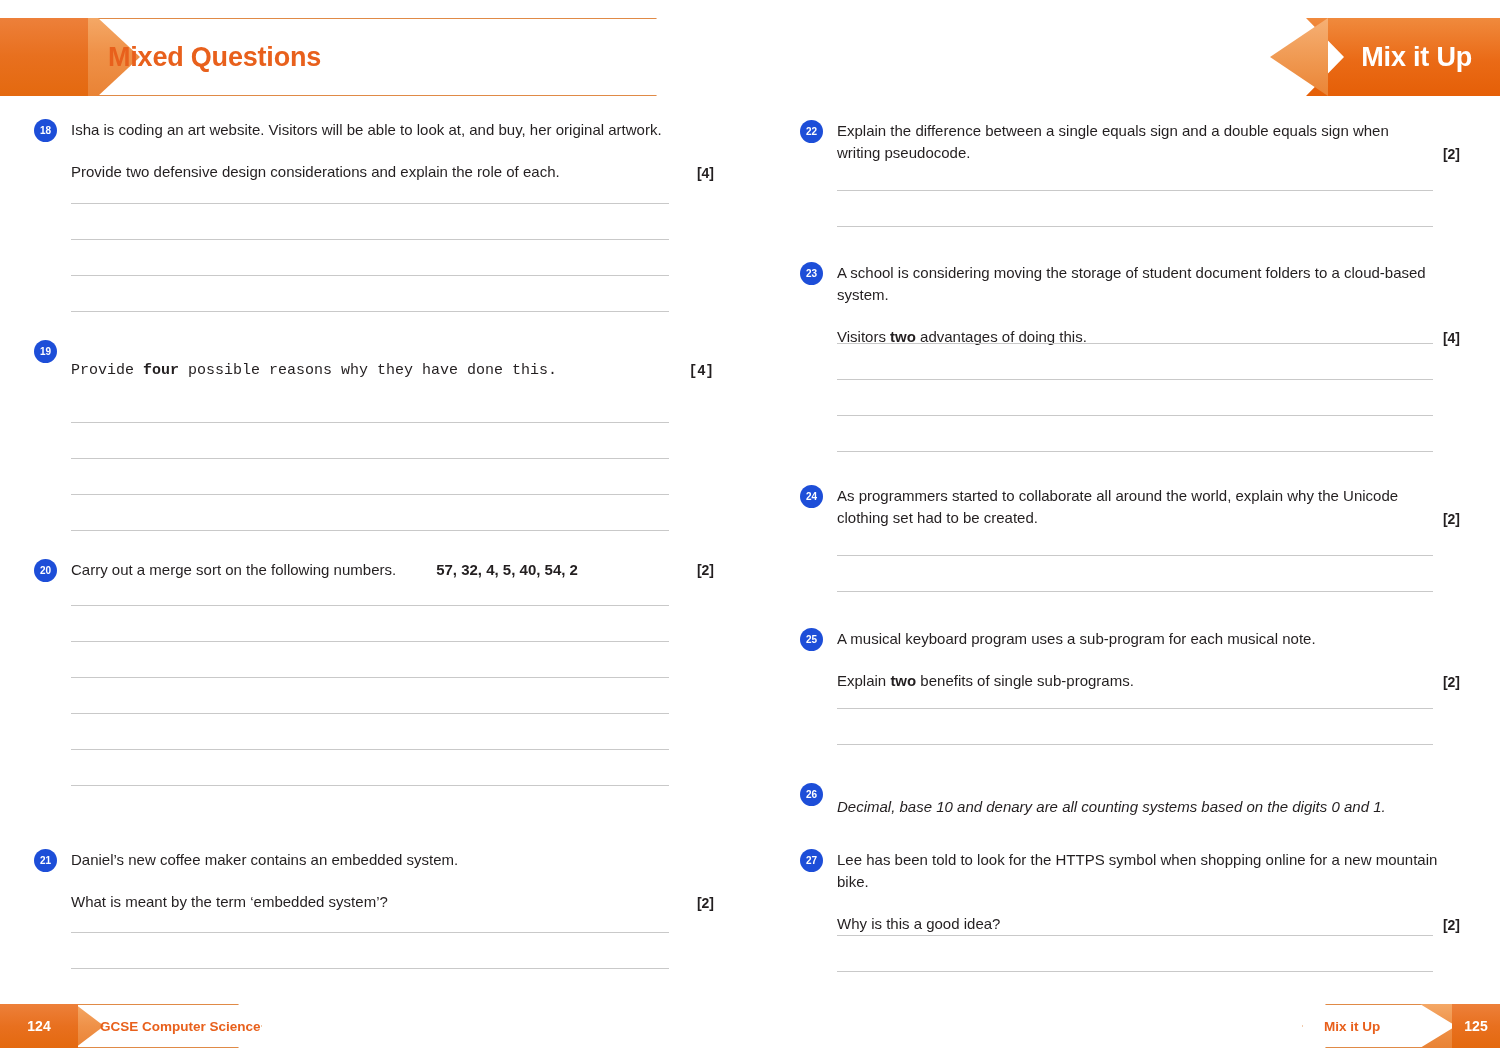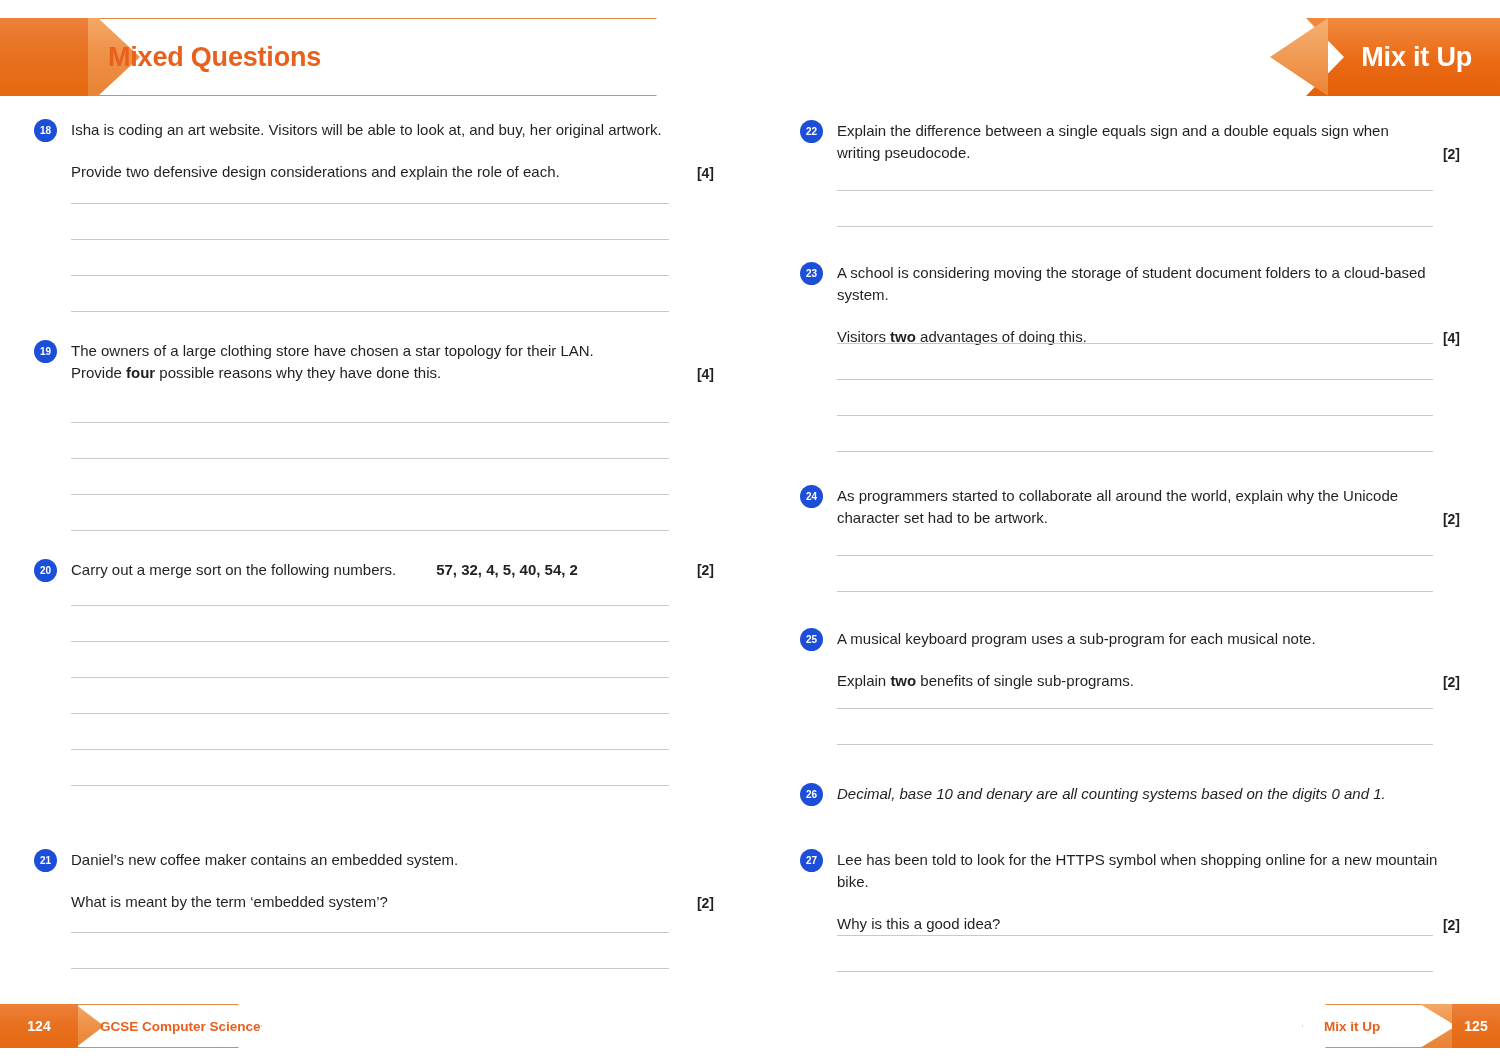--- a/index.html
+++ b/index.html
@@ -159,21 +159,21 @@
     top: 0;
     right: 0;
   }
   .qline-text {
     position: relative;
     font-size: 15px;
     line-height: 1.47;
     color: #231f20;
     padding-right: 46px;
   }
-  .qline-text.italic { font-style: italic; }
+  .qline-text.italic { font-style: italic; margin-top: 13px; }
   .qline-text b { font-weight: bold; }
   .qline-text .nums { font-weight: bold; margin-left: 40px; }
   .marks {
     position: absolute;
     right: 0;
     bottom: 0;
     font-size: 14px;
     font-weight: bold;
     color: #231f20;
   }
@@ -361,22 +361,21 @@
     <div class="answer-lines" style="top:203px;width:598px;">
       <div class="aline" style="top:0;width:598px;"></div>
       <div class="aline" style="top:36px;width:598px;"></div>
       <div class="aline" style="top:72px;width:598px;"></div>
       <div class="aline" style="top:108px;width:598px;"></div>
     </div>
 
     <div class="question" style="top:340px;">
       <div class="qnum">19</div>
       <div class="qbody">
-        <div class="qline-text">The owners of a large clothing store have chosen a star topology for their LAN.</div>
-        <div class="qline-text" style="">
+        <div class="qline-text" style="margin-top:20px;font-family:Liberation Mono, monospace;">
           <span>Provide </span><b>four</b><span> possible reasons why they have done this.</span>
           <span class="marks">[4]</span>
         </div>
       </div>
     </div>
     <div class="answer-lines" style="top:422px;width:598px;">
       <div class="aline" style="top:0;width:598px;"></div>
       <div class="aline" style="top:36px;width:598px;"></div>
       <div class="aline" style="top:72px;width:598px;"></div>
       <div class="aline" style="top:108px;width:598px;"></div>
@@ -465,21 +464,21 @@
       <div class="aline" style="top:36px;width:596px;"></div>
       <div class="aline" style="top:72px;width:596px;"></div>
       <div class="aline" style="top:108px;width:596px;"></div>
     </div>
 
     <div class="question" style="top:485px;">
       <div class="qnum">24</div>
       <div class="qbody">
         <div class="qline-text">As programmers started to collaborate all around the world, explain why the Unicode</div>
         <div class="qline-text">
-          <span>character set had to be artwork.</span>
+          <span>clothing set had to be created.</span>
           <span class="marks">[2]</span>
         </div>
       </div>
     </div>
     <div class="answer-lines" style="top:555px;width:596px;">
       <div class="aline" style="top:0;width:596px;"></div>
       <div class="aline" style="top:36px;width:596px;"></div>
     </div>
 
     <div class="question" style="top:628px;">

